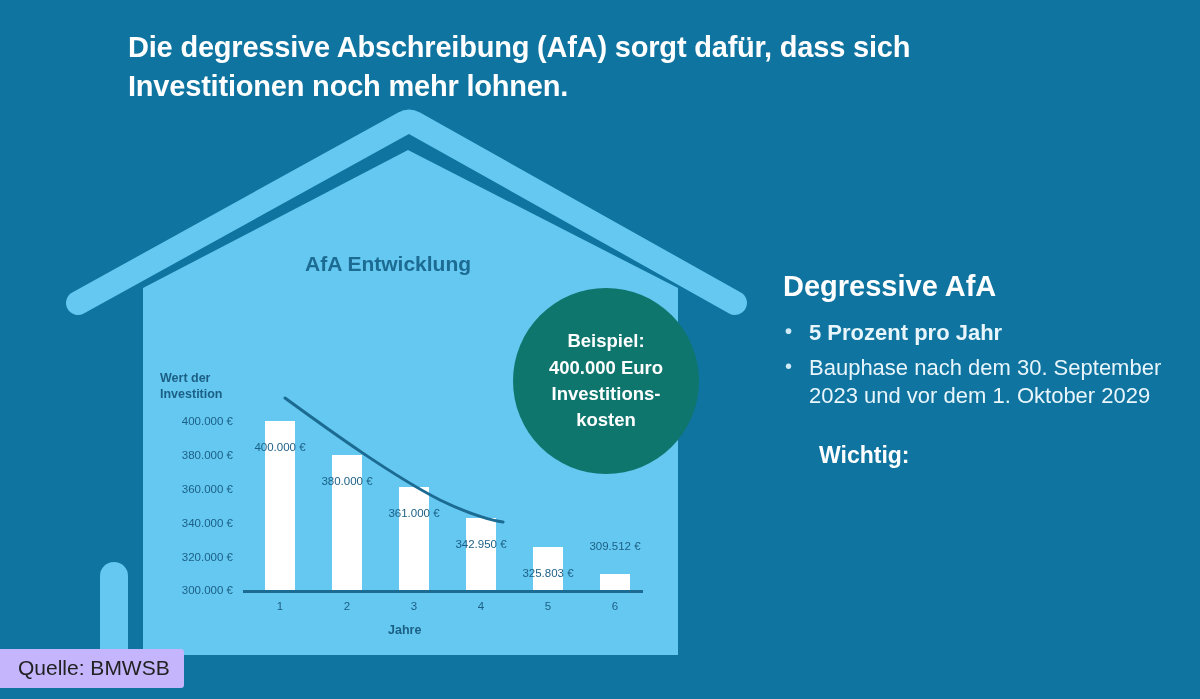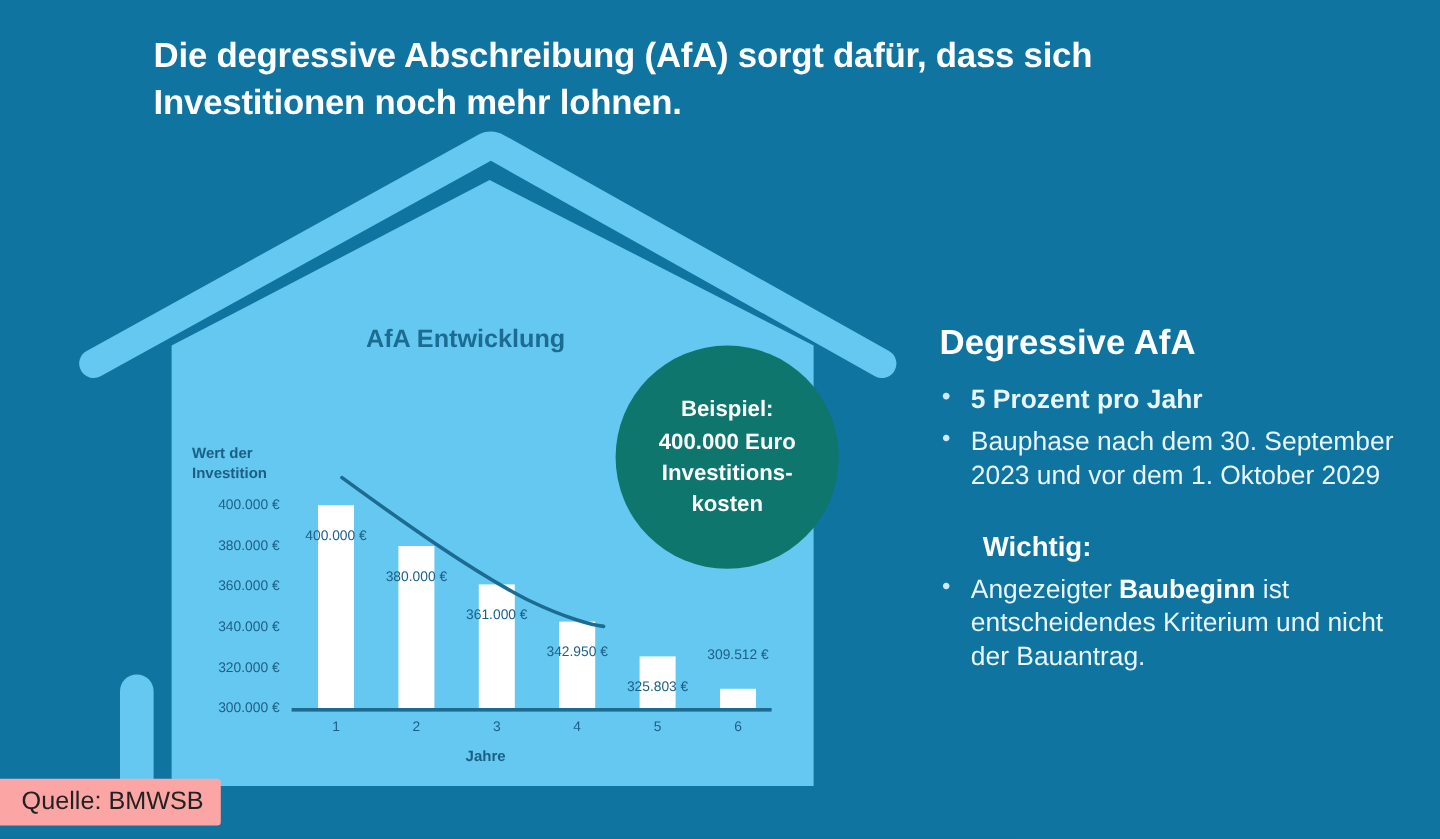--- a/index.html
+++ b/index.html
@@ -41,21 +41,21 @@
     position: absolute;
     color: #1c5f86;
     font-size: 12.5px;
     font-weight: bold;
     line-height: 1.25;
   }
   #y-axis-title { left: 17px; top: 83px; width: 90px; }
   #x-axis-title { left: 245px; top: 335px; }
   #chart-title {
     position: absolute;
-    left: 305px; top: 271px;
+    left: 305px; top: 252px;
     color: #1c6b93;
     font-size: 21px;
     font-weight: bold;
   }
   .ytick {
     position: absolute;
     right: 0;
     width: 80px;
     text-align: right;
     color: #1c5f86;
@@ -139,21 +139,21 @@
     color: #cfeaf7;
     font-size: 20px;
   }
   li.bold-item { font-weight: bold; color: #ffffff; }
   li b { font-weight: bold; color: #ffffff; }
 
   
   #source {
     position: absolute;
     left: 0; bottom: 11px;
-    background: #fca5a5;
+    background: #c4b5fd;
     color: #222222;
     font-size: 21px;
     padding: 7px 14px 8px 18px;
     border-radius: 0 3px 3px 0;
   }
 </style>
 </head>
 <body>
 
 <div id="stage">
@@ -224,20 +224,17 @@
     </div>
   </div>
 
   <div id="panel">
     <div class="panel-heading">Degressive AfA</div>
     <ul class="bullets">
       <li class="bold-item">5 Prozent pro Jahr</li>
       <li>Bauphase nach dem 30. September 2023 und vor dem 1. Oktober 2029</li>
     </ul>
     <div class="panel-heading" id="wichtig-heading">Wichtig:</div>
-    <ul class="bullets">
-      <li><span>Angezeigter </span><b>Baubeginn</b><span> ist entscheidendes Kriterium und nicht der Bauantrag.</span></li>
-    </ul>
   </div>
 
   <div id="source">Quelle: BMWSB</div>
 
 </div>
 
 </body></html>

